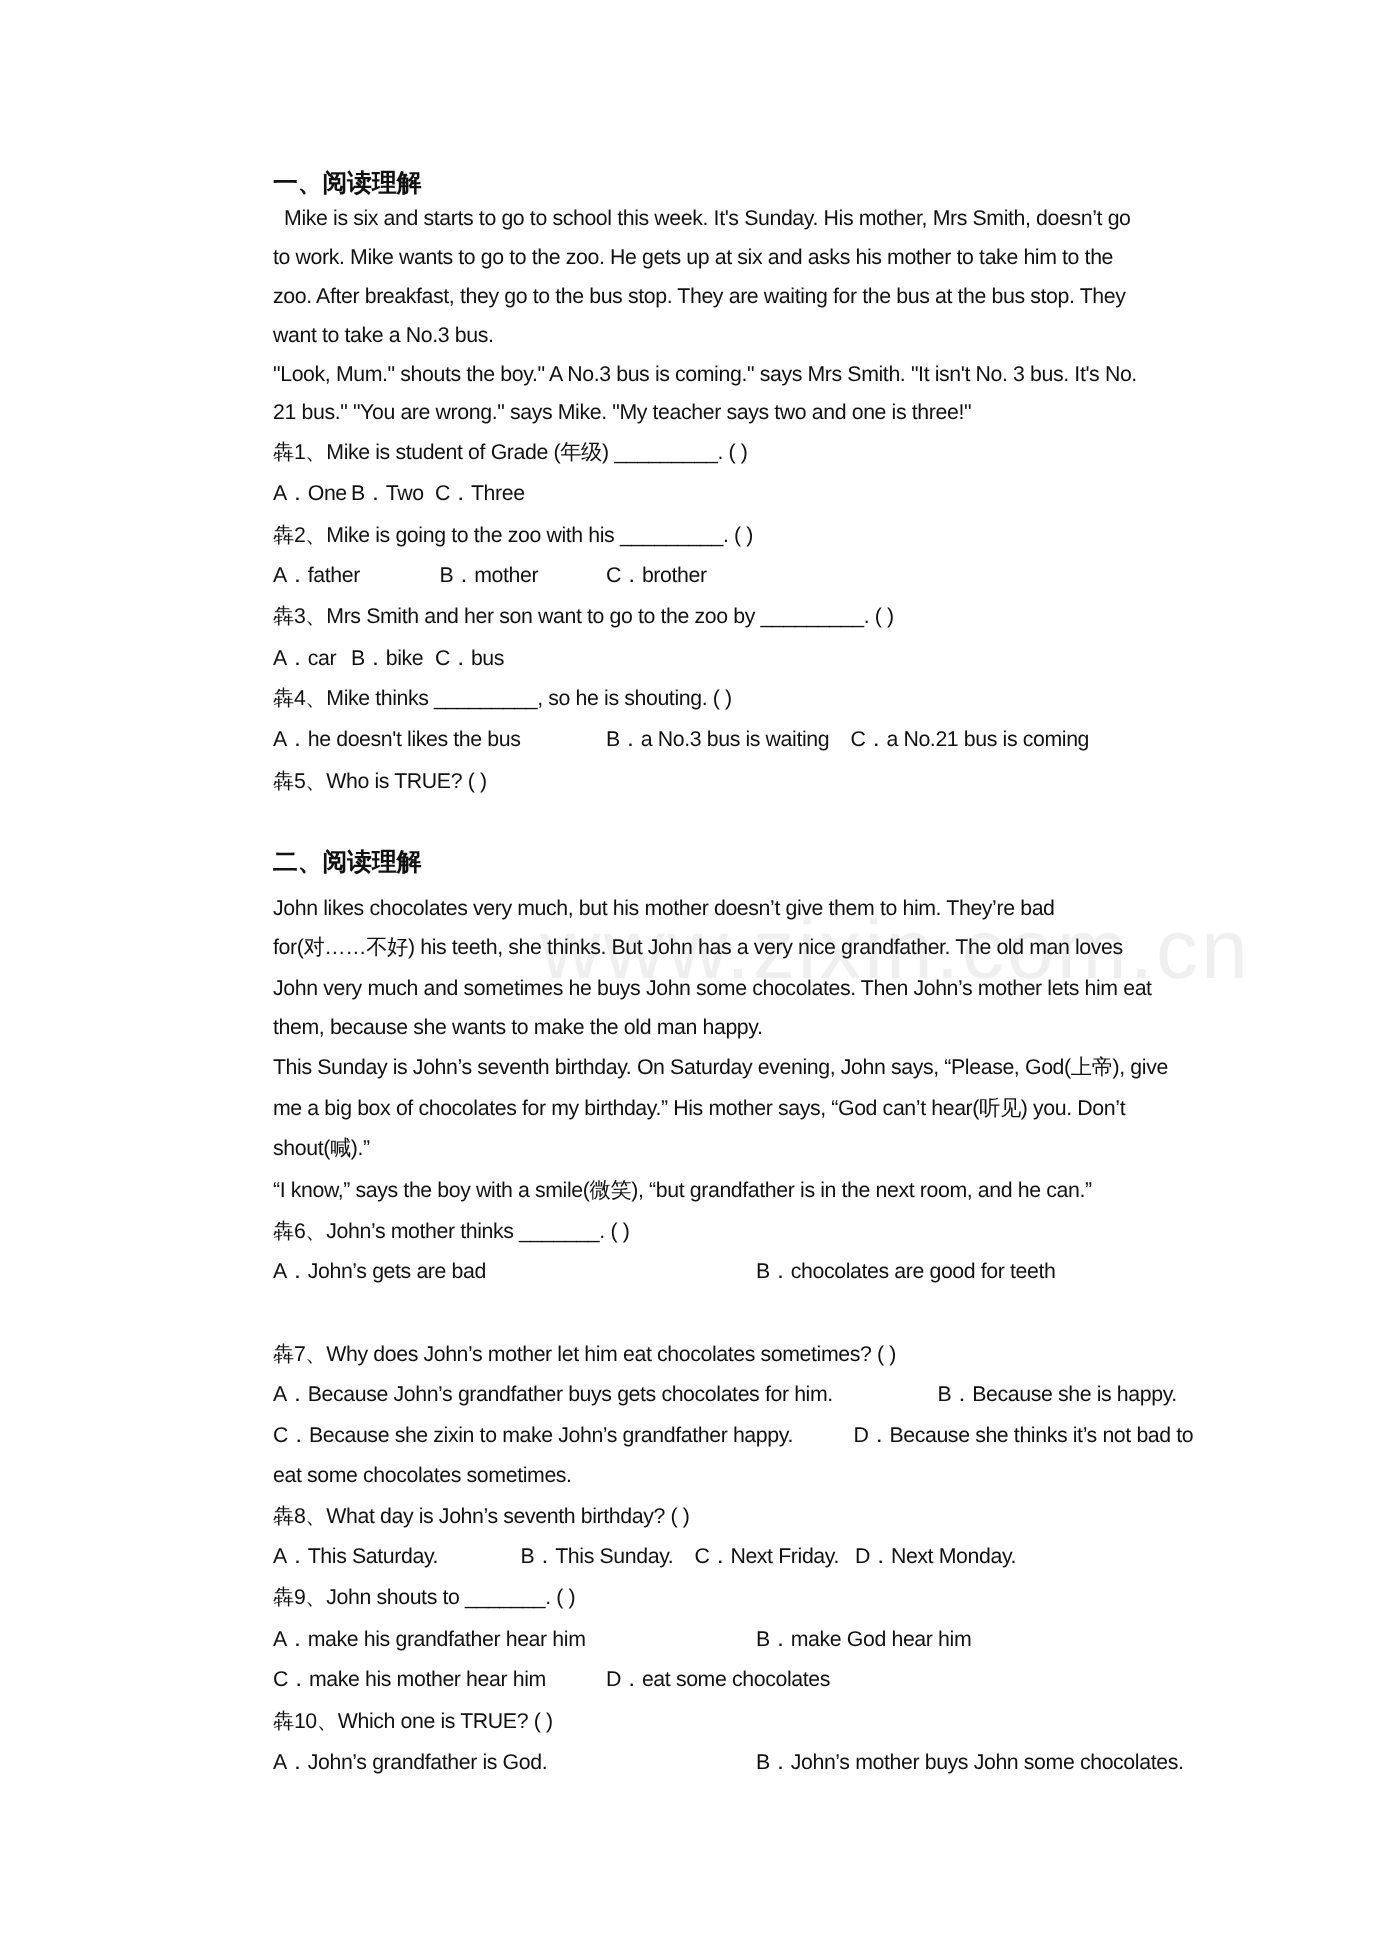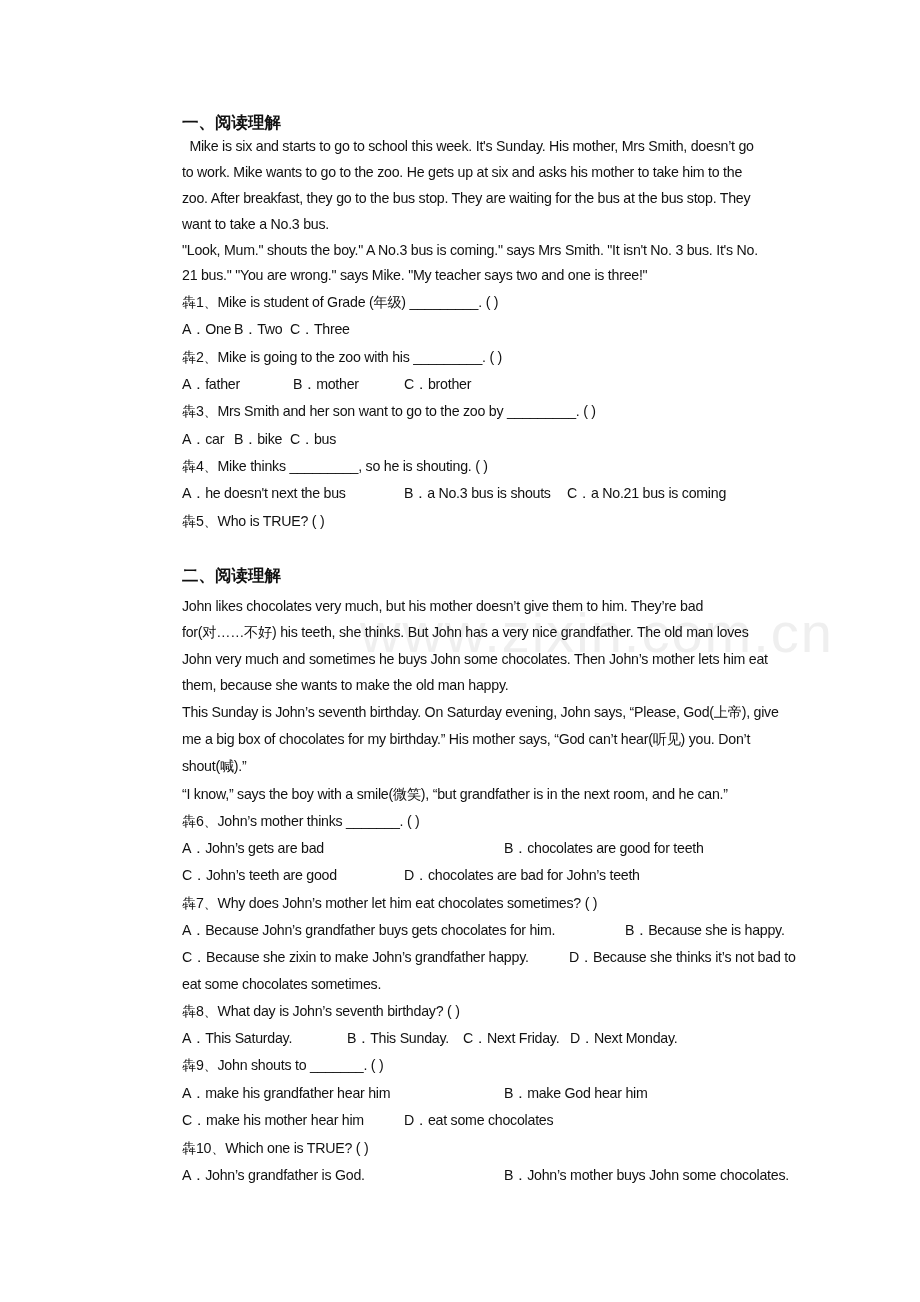--- a/index.html
+++ b/index.html
@@ -42,45 +42,41 @@
 
   <div class="line" style="top:402px">犇3、Mrs Smith and her son want to go to the zoo by _________. (  )</div>
   <div class="line" style="top:430px; width:700px; height:18px;">
     <span class="opt" style="left:0">A．car</span>
     <span class="opt" style="left:52px">B．bike</span>
     <span class="opt" style="left:108px">C．bus</span>
   </div>
 
   <div class="line" style="top:457px">犇4、Mike thinks _________, so he is shouting. (  )</div>
   <div class="line" style="top:484px; width:700px; height:18px;">
-    <span class="opt" style="left:0">A．he doesn't next the bus</span>
-    <span class="opt" style="left:222px">B．a No.3 bus is shouts</span>
+    <span class="opt" style="left:0">A．he doesn't likes the bus</span>
+    <span class="opt" style="left:222px">B．a No.3 bus is waiting</span>
     <span class="opt" style="left:385px">C．a No.21 bus is coming</span>
   </div>
 
   <div class="line" style="top:512px">犇5、Who is TRUE? (  )</div>
 
   <div class="line heading" style="top:566px">二、阅读理解</div>
   <div class="line" style="top:597px">John likes chocolates very much, but his mother doesn’t give them to him. They’re bad</div>
   <div class="line" style="top:623px">for(对……不好) his teeth, she thinks. But John has a very nice grandfather. The old man loves</div>
   <div class="line" style="top:650px">John very much and sometimes he buys John some chocolates. Then John’s mother lets him eat</div>
   <div class="line" style="top:703px">This Sunday is John’s seventh birthday. On Saturday evening, John says, “Please, God(上帝), give</div>
   <div class="line" style="top:676px">them, because she wants to make the old man happy.</div>
   <div class="line" style="top:730px">me a big box of chocolates for my birthday.” His mother says, “God can’t hear(听见) you. Don’t</div>
   <div class="line" style="top:757px">shout(喊).”</div>
   <div class="line" style="top:785px">“I know,” says the boy with a smile(微笑), “but grandfather is in the next room, and he can.”</div>
 
   <div class="line" style="top:812px">犇6、John’s mother thinks _______. (        )</div>
   <div class="line" style="top:839px; width:700px; height:18px;">
     <span class="opt" style="left:0">A．John’s gets are bad</span>
     <span class="opt" style="left:322px">B．chocolates are good for teeth</span>
-  </div>
-  <div class="line" style="top:866px; width:700px; height:18px;">
-    <span class="opt" style="left:0">C．John’s teeth are good</span>
-    <span class="opt" style="left:222px">D．chocolates are bad for John’s teeth</span>
   </div>
 
   <div class="line" style="top:894px">犇7、Why does John’s mother let him eat chocolates sometimes? (        )</div>
   <div class="line" style="top:921px; width:700px; height:18px;">
     <span class="opt" style="left:0">A．Because John’s grandfather buys gets chocolates for him.</span>
     <span class="opt" style="left:443px">B．Because she is happy.</span>
   </div>
   <div class="line" style="top:948px; width:700px; height:18px;">
     <span class="opt" style="left:0">C．Because she zixin to make John’s grandfather happy.</span>
     <span class="opt" style="left:387px">D．Because she thinks it’s not bad to</span>

